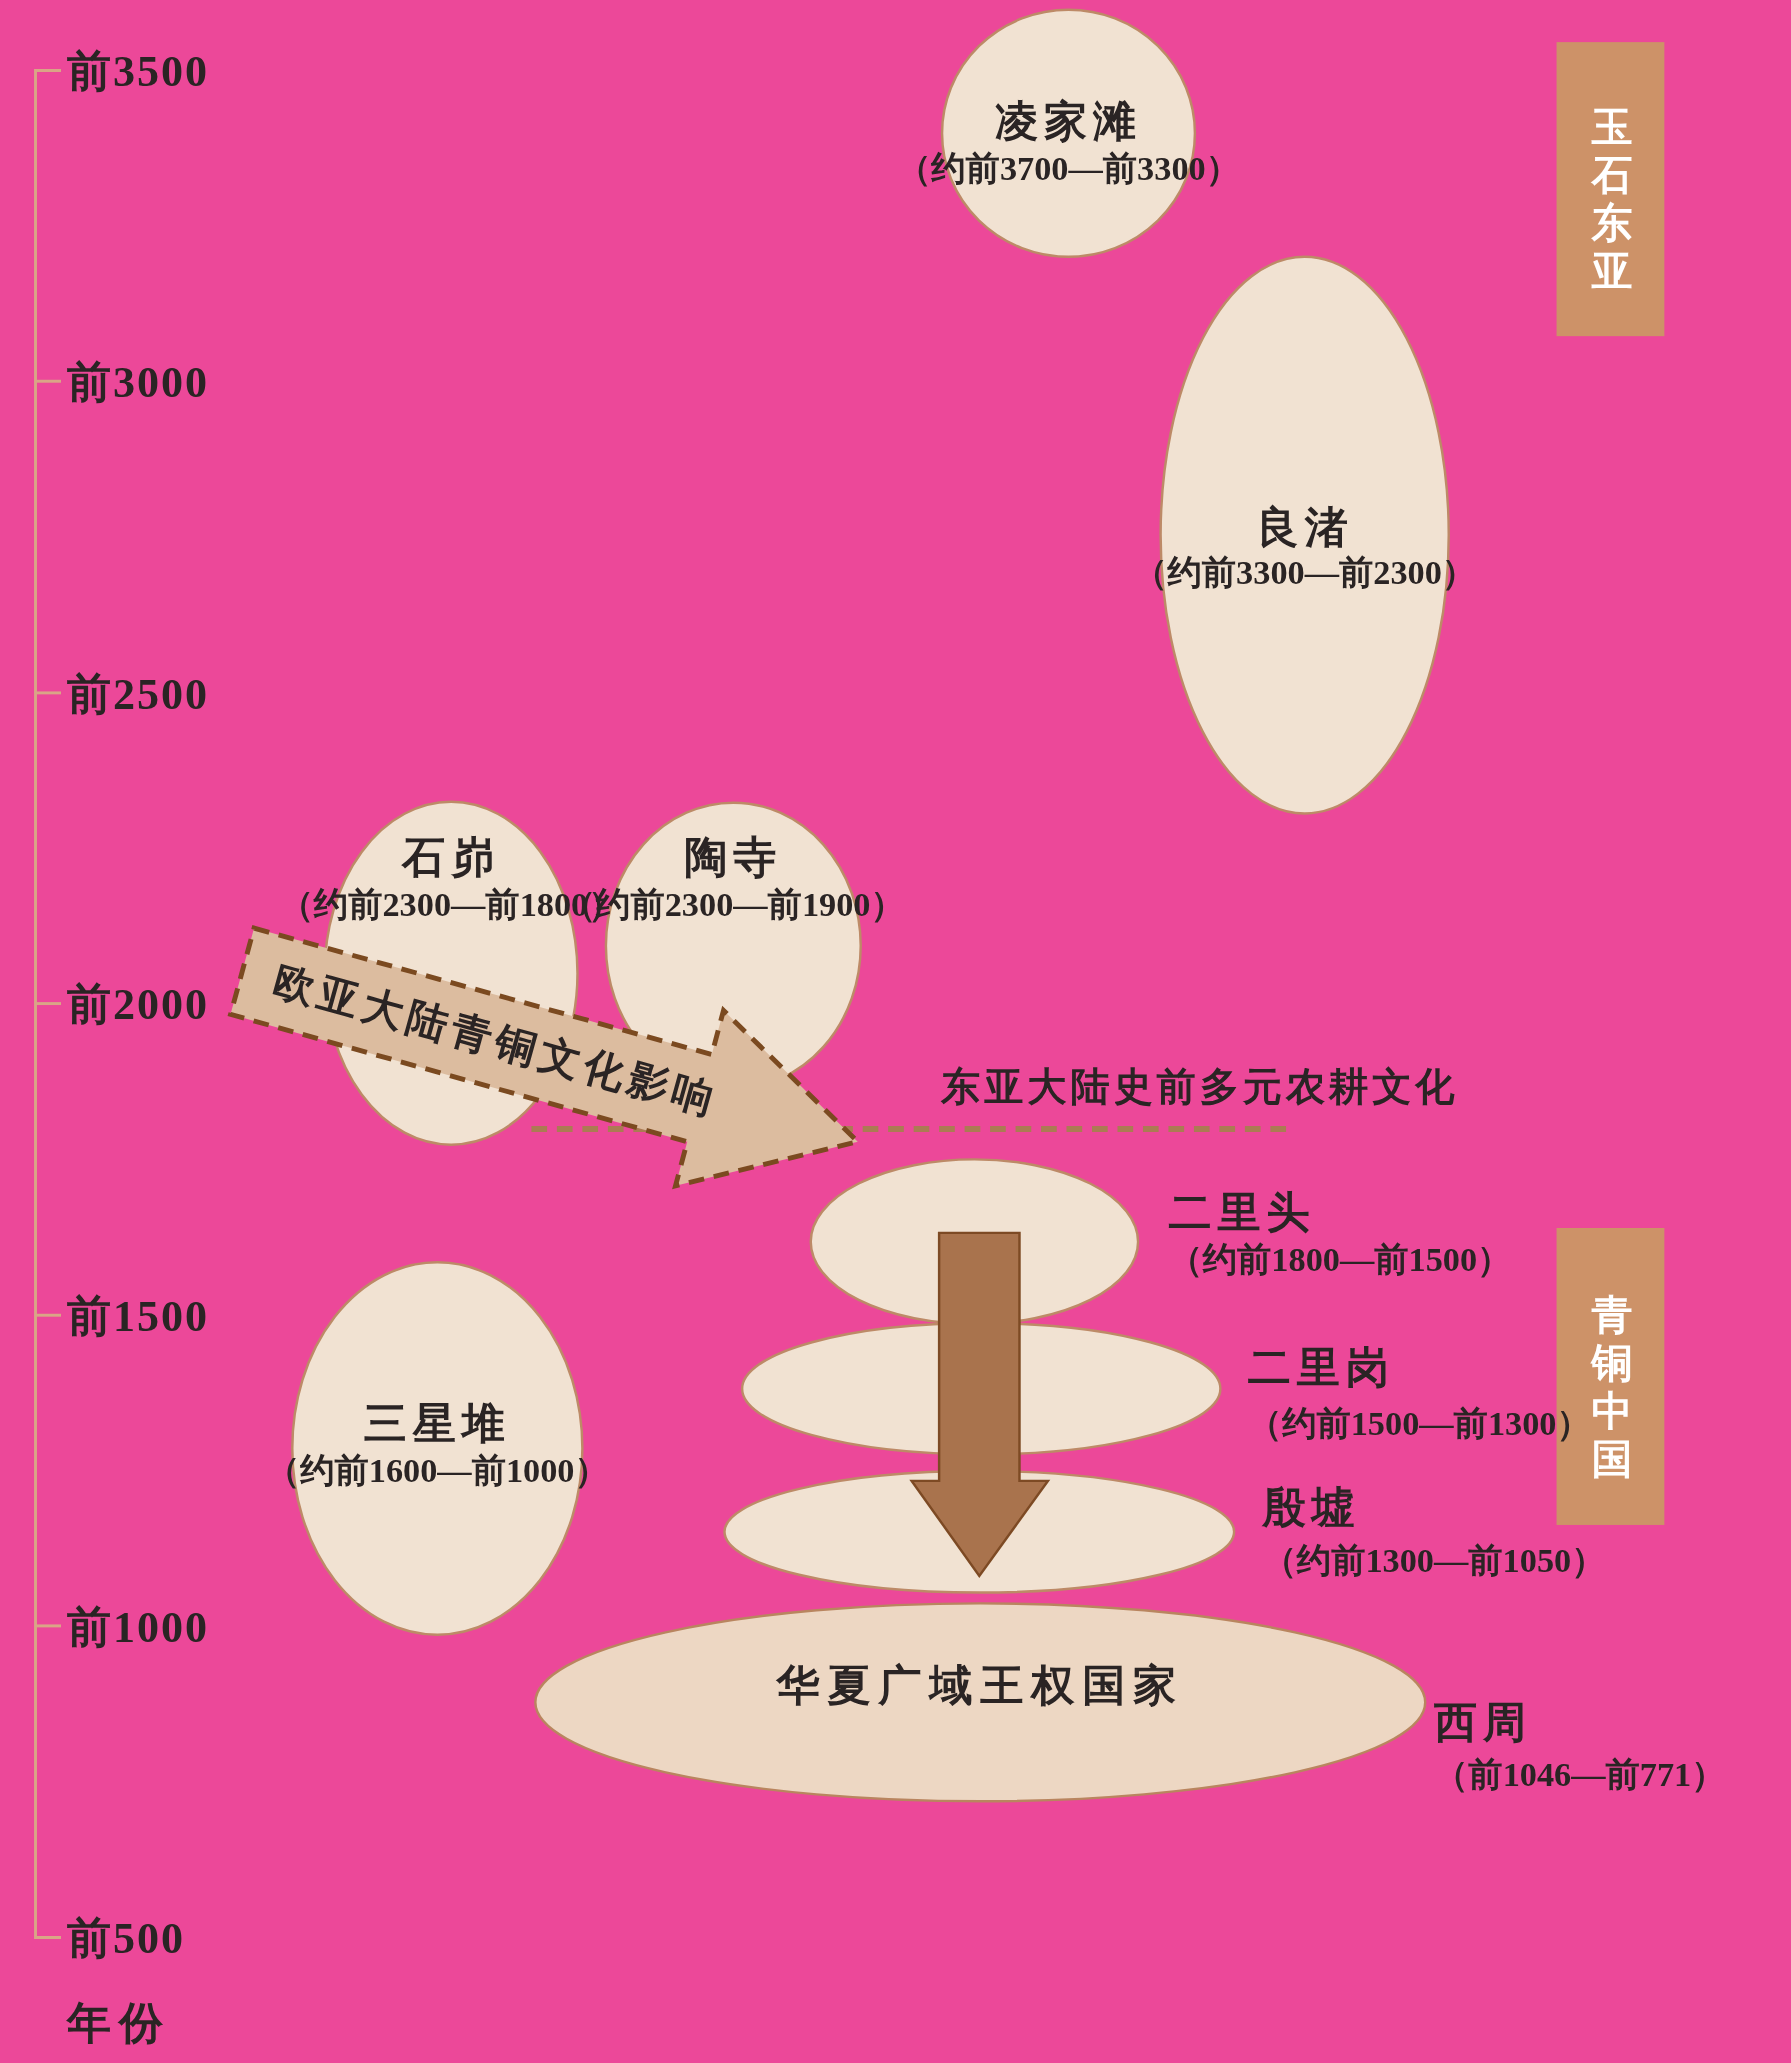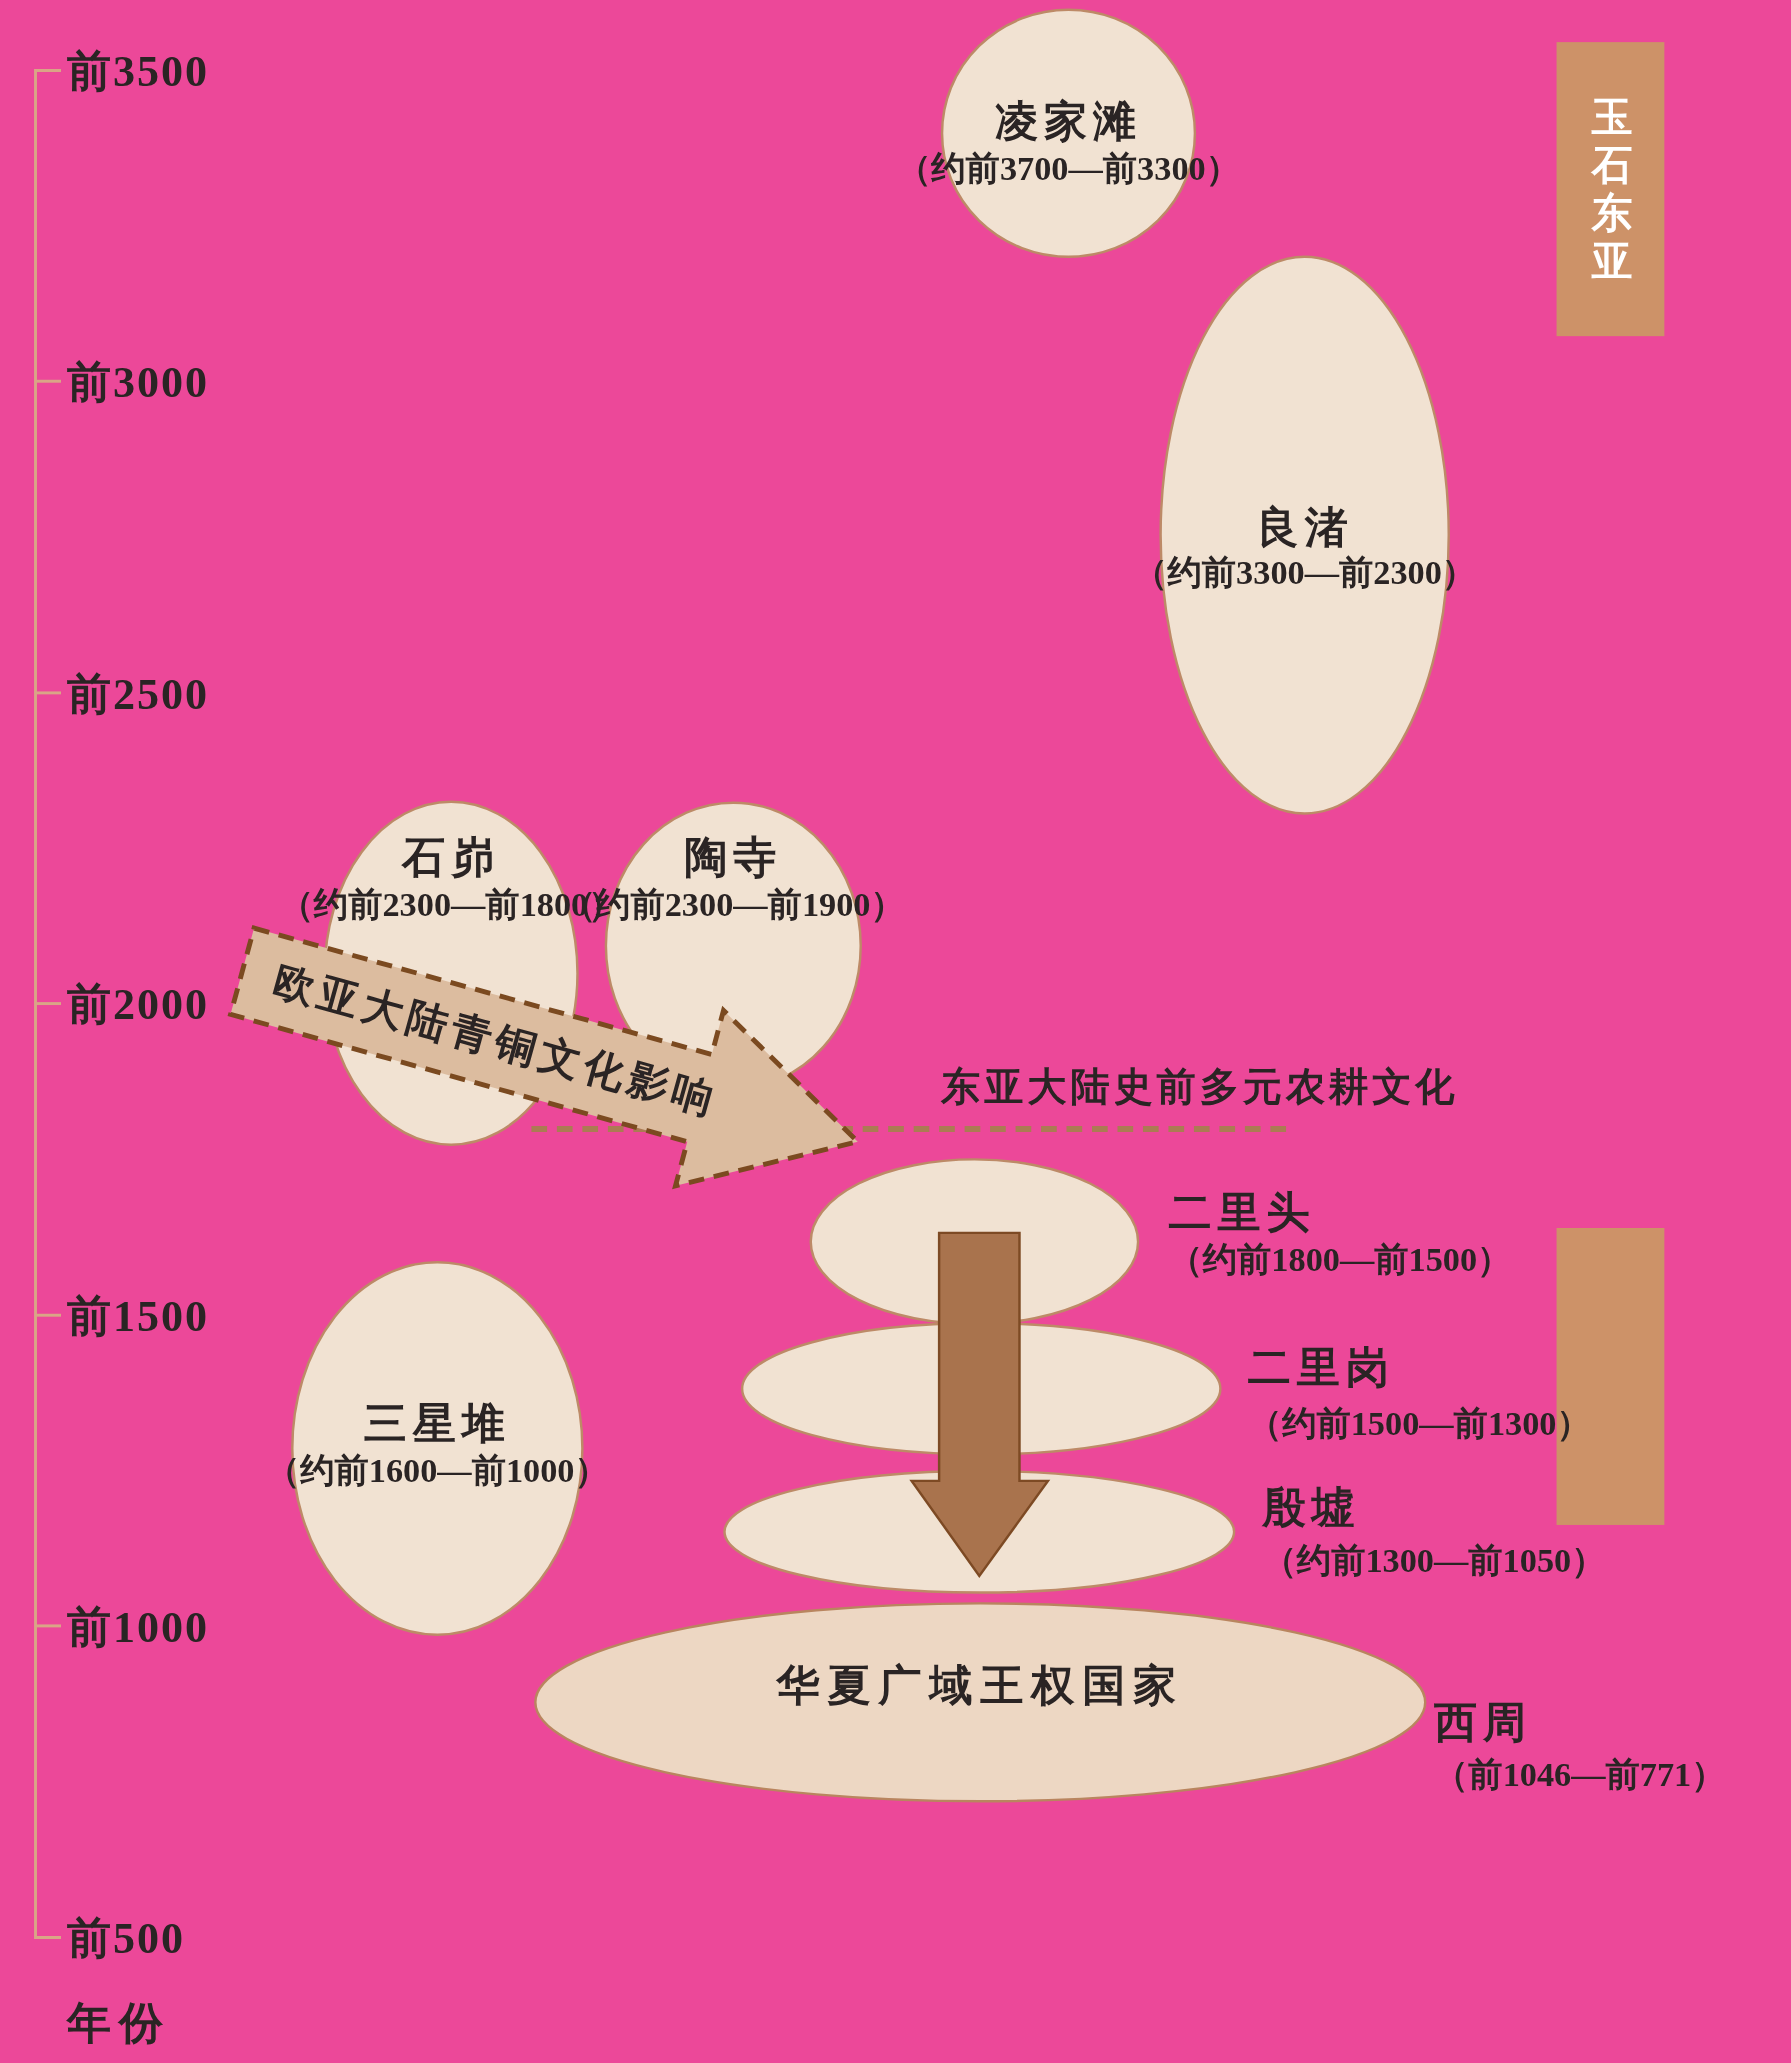--- a/index.html
+++ b/index.html
@@ -15,20 +15,21 @@
   .node-name{font-size:44px;letter-spacing:6px;text-anchor:middle;}
   .node-dates{font-size:35px;letter-spacing:0;text-anchor:middle;}
   .side-name{font-size:44px;letter-spacing:6px;text-anchor:start;}
   .side-dates{font-size:35px;letter-spacing:0;text-anchor:start;}
   .axis-label{font-size:45px;letter-spacing:2px;text-anchor:start;}
   .state-name{font-size:44px;letter-spacing:8px;text-anchor:middle;}
   .farming-label{font-size:40px;letter-spacing:4px;text-anchor:start;}
   .vbox{
     position:absolute;width:112px;display:flex;align-items:center;justify-content:center;
     color:#ffffff;
+    margin-top:10px;
   }
   .vtext{
     width:45px;word-break:break-all;text-align:center;
     font-size:41px;font-weight:bold;line-height:48px;letter-spacing:0;
   }
   .rotated-label{
     position:absolute;left:282px;top:953px;
     transform:rotate(15.5deg);transform-origin:left top;
     font-size:41px;font-weight:bold;letter-spacing:4.9px;white-space:nowrap;color:#2a2424;
   }
@@ -105,17 +106,20 @@
     <text class="side-dates" x="1463" y="1822">（前1046—前771）</text>
 
     <text class="farming-label" x="960" y="1122">东亚大陆史前多元农耕文化</text>
 
     <text class="state-name" x="1000" y="1735">华夏广域王权国家</text>
   </svg>
 
   <div class="vbox" style="left:1556px;top:42px;height:294px;">
     <div class="vtext">玉石东亚</div>
   </div>
+  <div class="vbox" style="left:1556px;top:1228px;height:297px;">
+    <div class="vtext">青铜中国</div>
+  </div>
 
   <div class="rotated-label">欧亚大陆青铜文化影响</div>
 
 </div>
 
 
 </body></html>

